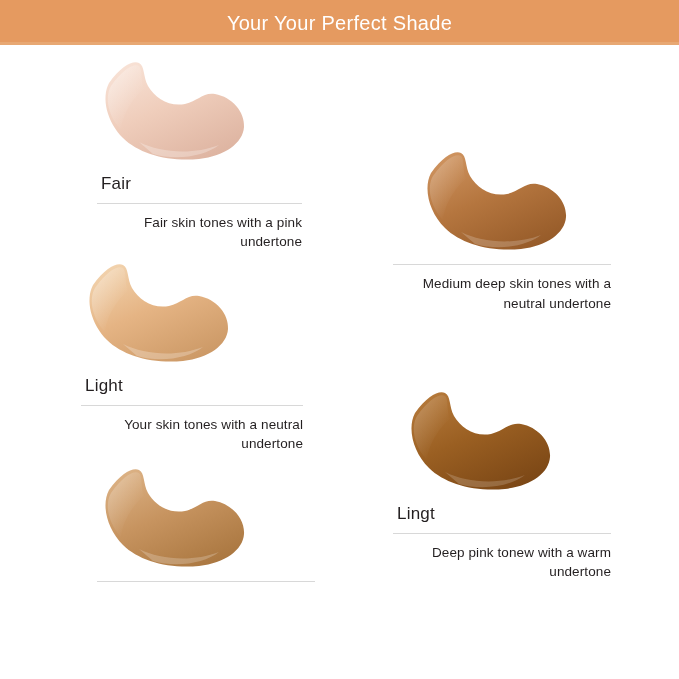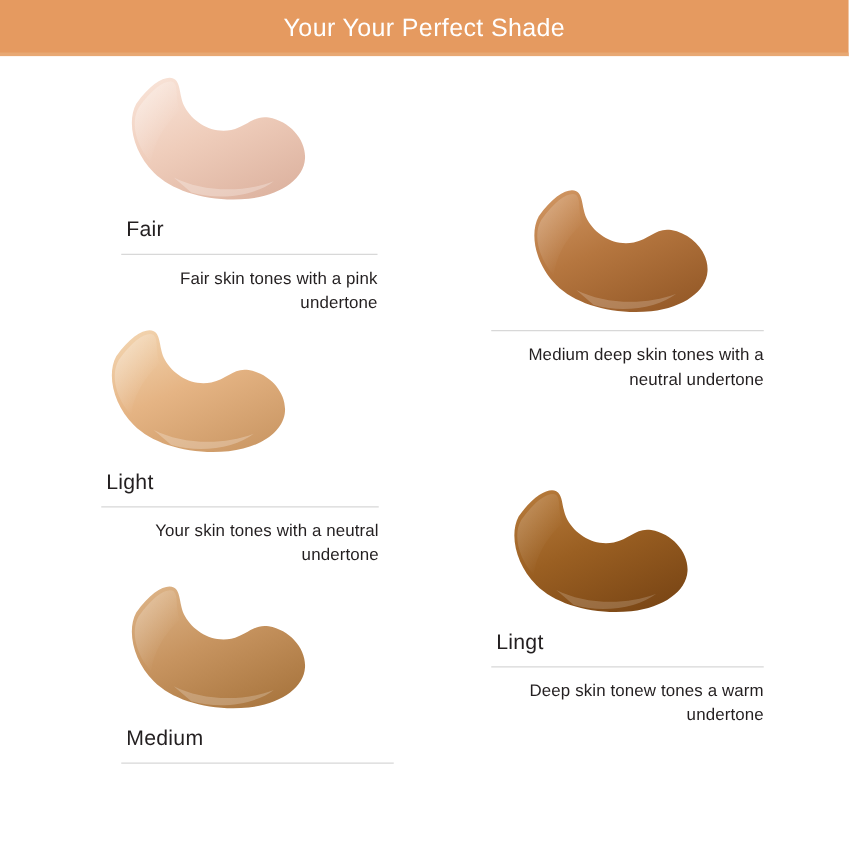--- a/index.html
+++ b/index.html
@@ -179,21 +179,20 @@
           <linearGradient id="gl-medium" x1="0" y1="0" x2="1" y2="1">
             <stop offset="0%" stop-color="#ffffff" stop-opacity="0.6"></stop>
             <stop offset="70%" stop-color="#ffffff" stop-opacity="0"></stop>
           </linearGradient>
         </defs>
         <path d="M10,23 C22,6 34,0 40,3 C46,6 44,17 49,26 C56,38 70,47 86,44 C99,41 104,32 116,34 C133,37 146,52 145,67 C144,83 126,96 100,99 C70,102 40,94 24,78 C8,62 2,38 10,23 Z" fill="url(#g-medium)"></path>
         <path d="M12,26 C24,9 35,3 40,6 C44,10 41,20 45,29 C36,36 24,52 22,70 C10,57 5,38 12,26 Z" fill="url(#gl-medium)" opacity="0.5"></path>
         <path d="M40,82 C62,93 94,95 120,85 C106,96 78,101 54,94 Z" fill="#ffffff" opacity="0.22"></path>
       </svg>
     </div>
-    <div class="shade-name">Medium</div>
     <div class="divider"></div>
   </div>
 
   <div class="shade-card" id="card-tan">
     <div class="swatch-wrap">
       <svg viewBox="0 0 155 105" xmlns="http://www.w3.org/2000/svg" aria-hidden="true">
         <defs>
           <linearGradient id="g-tan" x1="0.15" y1="0" x2="0.8" y2="1">
             <stop offset="0%" stop-color="#cf9460"></stop>
             <stop offset="45%" stop-color="#b5763f"></stop>
@@ -227,16 +226,16 @@
             <stop offset="70%" stop-color="#ffffff" stop-opacity="0"></stop>
           </linearGradient>
         </defs>
         <path d="M10,23 C22,6 34,0 40,3 C46,6 44,17 49,26 C56,38 70,47 86,44 C99,41 104,32 116,34 C133,37 146,52 145,67 C144,83 126,96 100,99 C70,102 40,94 24,78 C8,62 2,38 10,23 Z" fill="url(#g-deep)"></path>
         <path d="M12,26 C24,9 35,3 40,6 C44,10 41,20 45,29 C36,36 24,52 22,70 C10,57 5,38 12,26 Z" fill="url(#gl-deep)" opacity="0.5"></path>
         <path d="M40,82 C62,93 94,95 120,85 C106,96 78,101 54,94 Z" fill="#ffffff" opacity="0.18"></path>
       </svg>
     </div>
     <div class="shade-name">Lingt</div>
     <div class="divider"></div>
-    <div class="shade-desc">Deep skin tonew tones a warm undertone</div>
+    <div class="shade-desc">Deep pink tonew with a warm undertone</div>
   </div>
 
 </div>
 
 </body></html>

